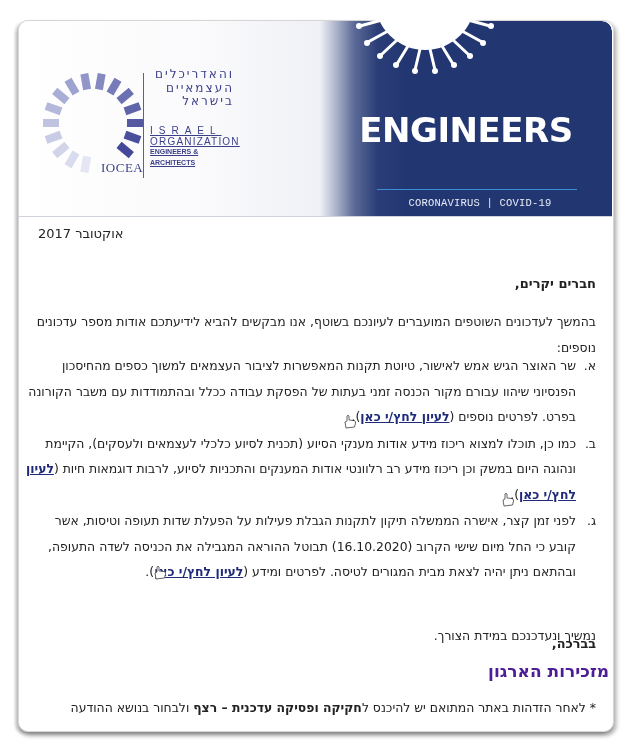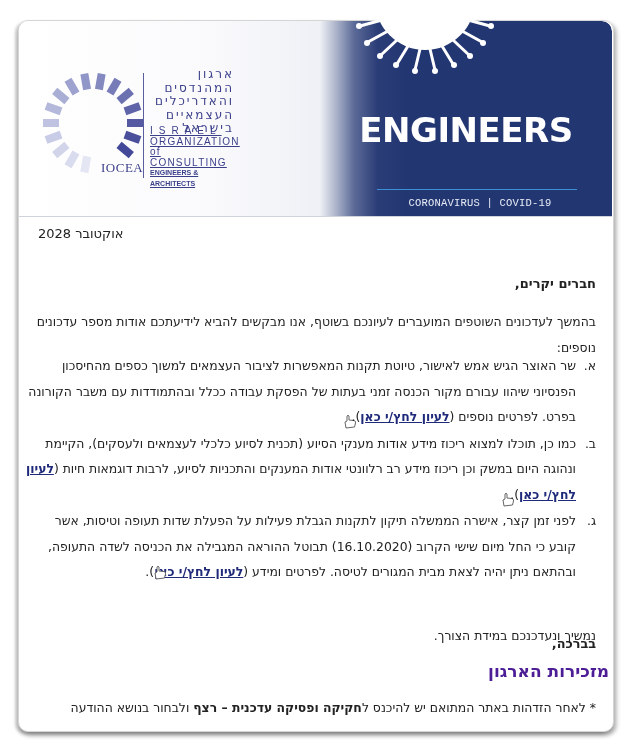--- a/index.html
+++ b/index.html
@@ -75,29 +75,27 @@
     <rect x="-4" y="-50" width="8" height="16" fill="#5459a2" transform="rotate(90)"></rect>
     <rect x="-4" y="-50" width="8" height="16" fill="#4a4f9c" transform="rotate(110)"></rect>
     <rect x="-4" y="-50" width="8" height="16" fill="#434898" transform="rotate(130)"></rect>
     <rect x="-4" y="-50" width="8" height="16" fill="#eceefa" transform="rotate(-170)"></rect>
     <rect x="-4" y="-50" width="8" height="16" fill="#e4e6f4" transform="rotate(190)"></rect>
   </g>
 </svg>
 <div class="logo-abbr">IOCEA</div>
 <div class="logo-divider"></div>
 <div class="logo-he">
-  <div>ארגון המהנדסים</div>
   <div>והאדריכלים</div>
   <div>העצמאיים</div>
   <div>בישראל</div>
 </div>
 <div class="logo-en">
   <div style="letter-spacing:6px">ISRAEL</div>
   <div>ORGANIZATION</div>
-  <div>of CONSULTING</div>
   <div class="small">ENGINEERS &amp; ARCHITECTS</div>
 </div>
 
 <svg class="virus" viewBox="0 0 190 80">
   <g fill="#fff" stroke="#fff">
     <path d="M45,0 A50,50 0 0 0 145,0 Z" stroke="none"></path>
     <g stroke-width="3" stroke-linecap="round">
       <line x1="48" y1="8" x2="28" y2="10"></line>
         <circle cx="27" cy="10" r="3" stroke="none"></circle>
       <line x1="52" y1="20" x2="30" y2="26"></line>
@@ -124,21 +122,21 @@
         <circle cx="163" cy="10" r="3" stroke="none"></circle>
     </g>
   </g>
 </svg>
 <div class="imp-title">
   <div>ENGINEERS</div>
 </div>
 <div class="cov-line"></div>
 <div class="cov-text">CORONAVIRUS | COVID-19</div>
 
-<div class="date">אוקטובר 2028</div>
+<div class="date">אוקטובר 2017</div>
 <div class="greet">חברים יקרים,</div>
 <div class="intro">בהמשך לעדכונים השוטפים המועברים לעיונכם בשוטף, אנו מבקשים להביא לידיעתכם אודות מספר עדכונים נוספים:</div>
 
 <div class="list">
   <div class="item">
     <span class="marker">א.</span>
     <span>שר האוצר הגיש אמש לאישור, טיוטת תקנות המאפשרות לציבור העצמאים למשוך כספים מהחיסכון הפנסיוני שיהוו עבורם מקור הכנסה זמני בעתות של הפסקת עבודה ככלל ובהתמודדות עם משבר הקורונה בפרט. לפרטים נוספים (</span><a class="link">לעיון לחץ/י כאן</a><span>).</span><svg class="hand" viewBox="0 0 16 16">
         <path d="M4,15 L3,9 L5,8 L5,3 Q6,1.5 7,3 L7,7 L12,7.5 Q14,8 13.5,10 L12.5,14 Z" fill="#fff" stroke="#555" stroke-width="0.9"></path>
       </svg>
   </div>

